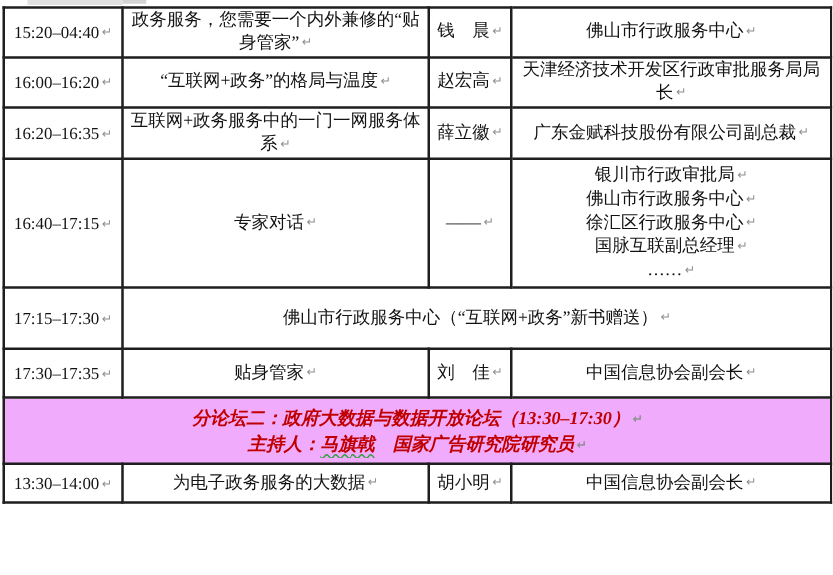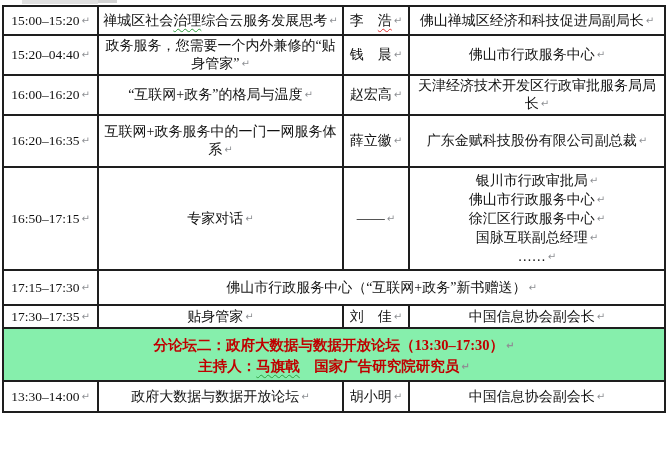--- a/index.html
+++ b/index.html
@@ -27,103 +27,97 @@
   td.speaker{white-space:nowrap;}
   td.titlec .line{line-height:19px;}
   .pm{display:inline-block;}
   .pm::after{
     content:"\21B5";color:#8e9094;font-size:10px;margin-left:2px;
     font-family:"DejaVu Sans",sans-serif;vertical-align:1px;
   }
   .sq-green{text-decoration:underline wavy #2e9e3e;text-decoration-thickness:1px;text-underline-offset:3px;}
   .sq-red{text-decoration:underline wavy #e03030;text-decoration-thickness:1px;text-underline-offset:3px;}
   tr.band td{
-    background:#86efac;font-weight:bold;color:#c00000;
-    font-size:14.5px;line-height:21px;padding:4px 0 2px 0;
+    background:#f0abfc;font-weight:bold;color:#c00000;
+    font-size:14.5px;line-height:21px;padding:4px 0 2px 0;font-style:italic;
   }
   tr.band .band-line{white-space:nowrap;}
 </style>
 </head>
 <body>
 
 <div class="canvas">
   <div class="artifact a1"></div>
   <div class="artifact a2"></div>
 
   <table class="agenda">
     <colgroup>
       <col style="width:95px">
         <col style="width:245px">
         <col style="width:66px">
         <col style="width:256px">
     </colgroup>
 
     <tbody>
-        <tr style="height:29px">
-      <td class="time"><span>15:00–15:20</span><span class="pm"></span></td>
-      <td class="topic"><span>禅城区社会</span><span class="sq-green">治理</span><span>综合云服务发展思考</span><span class="pm"></span></td>
-      <td class="speaker"><span>李　</span><span class="sq-red">浩</span><span class="pm"></span></td>
-      <td class="titlec"><span>佛山禅城区经济和科技促进局副局长</span><span class="pm"></span></td>
-    </tr>
 
     <tr style="height:37px">
       <td class="time"><span>15:20–04:40</span><span class="pm"></span></td>
       <td class="topic"><span>政务服务，您需要一个内外兼修的“贴身管家”</span><span class="pm"></span></td>
       <td class="speaker"><span>钱　晨</span><span class="pm"></span></td>
       <td class="titlec"><span>佛山市行政服务中心</span><span class="pm"></span></td>
     </tr>
 
 
     <tr style="height:37px">
       <td class="time"><span>16:00–16:20</span><span class="pm"></span></td>
       <td class="topic"><span>“互联网+政务”的格局与温度</span><span class="pm"></span></td>
       <td class="speaker"><span>赵宏高</span><span class="pm"></span></td>
       <td class="titlec"><span>天津经济技术开发区行政审批服务局局长</span><span class="pm"></span></td>
     </tr>
 
-    <tr style="height:52px">
+    <tr style="height:41px">
       <td class="time"><span>16:20–16:35</span><span class="pm"></span></td>
       <td class="topic"><span>互联网+政务服务中的一门一网服务体系</span><span class="pm"></span></td>
       <td class="speaker"><span>薛立徽</span><span class="pm"></span></td>
       <td class="titlec"><span>广东金赋科技股份有限公司副总裁</span><span class="pm"></span></td>
     </tr>
 
     <tr style="height:103px">
-      <td class="time"><span>16:50–17:15</span><span class="pm"></span></td>
+      <td class="time"><span>16:40–17:15</span><span class="pm"></span></td>
       <td class="topic"><span>专家对话</span><span class="pm"></span></td>
       <td class="speaker"><span>——</span><span class="pm"></span></td>
       <td class="titlec">
         <div class="line"><span>银川市行政审批局</span><span class="pm"></span></div>
         <div class="line"><span>佛山市行政服务中心</span><span class="pm"></span></div>
         <div class="line"><span>徐汇区行政服务中心</span><span class="pm"></span></div>
         <div class="line"><span>国脉互联副总经理</span><span class="pm"></span></div>
         <div class="line"><span>……</span><span class="pm"></span></div>
       </td>
     </tr>
 
-    <tr style="height:35px">
+    <tr style="height:49px">
       <td class="time"><span>17:15–17:30</span><span class="pm"></span></td>
       <td class="merged" colspan="3"><span>佛山市行政服务中心（“互联网+政务”新书赠送）</span><span class="pm"></span></td>
     </tr>
 
-    <tr style="height:23px">
+    <tr style="height:39px">
       <td class="time"><span>17:30–17:35</span><span class="pm"></span></td>
       <td class="topic"><span>贴身管家</span><span class="pm"></span></td>
       <td class="speaker"><span>刘　佳</span><span class="pm"></span></td>
       <td class="titlec"><span>中国信息协会副会长</span><span class="pm"></span></td>
     </tr>
 
     <tr class="band" style="height:53px">
       <td colspan="4">
         <div class="band-line"><span>分论坛二：政府大数据与数据开放论坛（13:30–17:30）</span><span class="pm"></span></div>
         <div class="band-line"><span>主持人：</span><span class="sq-green">马旗戟</span><span>　国家广告研究院研究员</span><span class="pm"></span></div>
       </td>
     </tr>
 
     <tr style="height:31px">
       <td class="time"><span>13:30–14:00</span><span class="pm"></span></td>
-      <td class="topic"><span>政府大数据与数据开放论坛</span><span class="pm"></span></td>
+      <td class="topic"><span>为电子政务服务的大数据</span><span class="pm"></span></td>
       <td class="speaker"><span>胡小明</span><span class="pm"></span></td>
       <td class="titlec"><span>中国信息协会副会长</span><span class="pm"></span></td>
     </tr>
   </tbody>
     </table>
 </div>
 
 </body></html>

